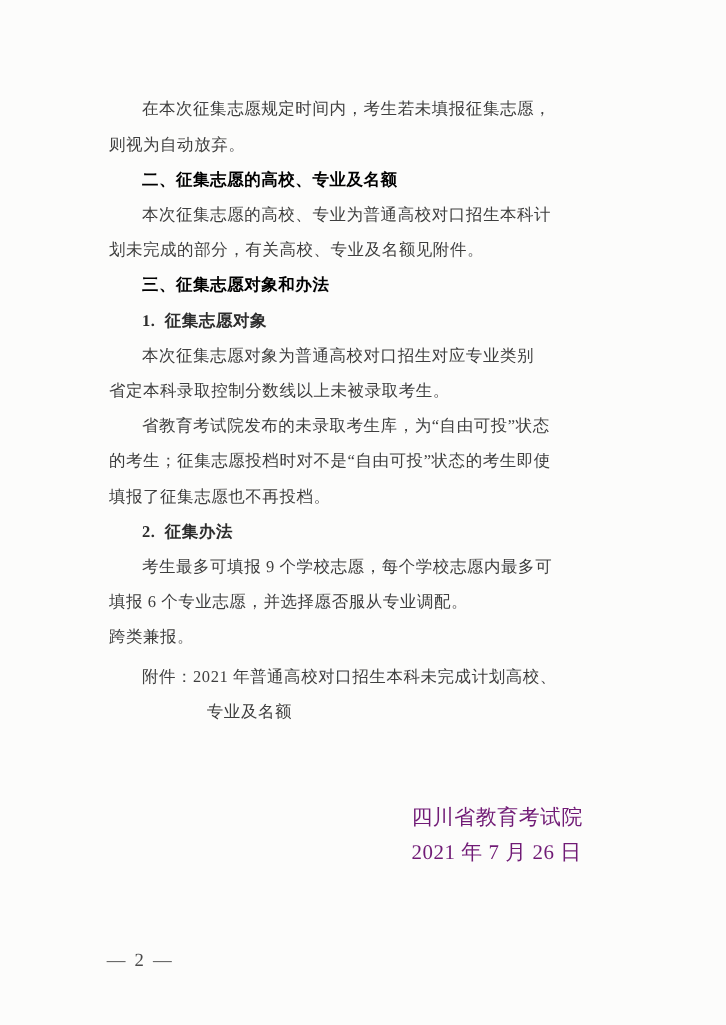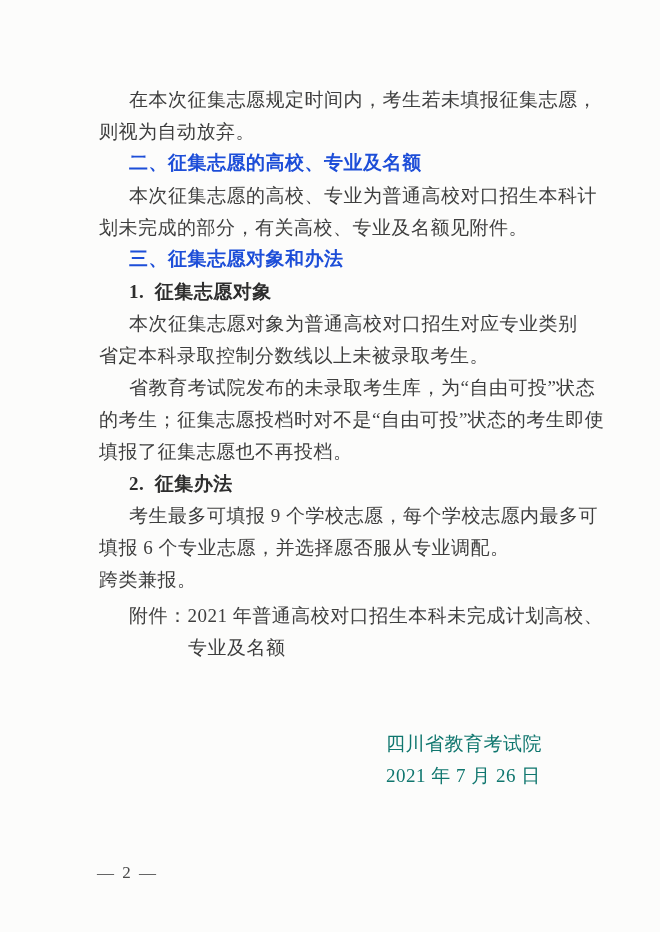--- a/index.html
+++ b/index.html
@@ -20,51 +20,51 @@
     font-family: "Liberation Serif", "DejaVu Serif", serif;
     color: #3e3e3e;
   }
   .doc-body {
     position: absolute;
     top: 84px;
     left: 99px;
     width: 480px;
   }
   .line {
-    font-size: 19px;
+    font-size: 15px;
     line-height: 32px;
     letter-spacing: 0.5px;
     white-space: nowrap;
   }
   .line.indent {
     padding-left: 30px;
   }
   .line.heading {
-    font-family: Liberation Mono, monospace;
+    font-family: Liberation Sans, sans-serif;
     font-weight: 700;
-    color: #1d4ed8;
+    color: #000000;
   }
   .line.subheading {
     font-weight: 700;
     color: #2d2d2d;
   }
   .line.attachment {
     margin-top: 4px;
   }
   .line.attachment-continuation {
     padding-left: 89px;
   }
   .signature {
     position: absolute;
     top: 728px;
-    left: 386px;
+    left: 374px;
     font-size: 19px;
     line-height: 32px;
     letter-spacing: 0.5px;
-    color: #0f766e;
+    color: #701a75;
   }
   .footer {
     position: absolute;
     top: 863px;
     left: 97px;
   }
   .page-num {
     font-size: 17px;
     letter-spacing: 2px;
     color: #4a4a4a;

